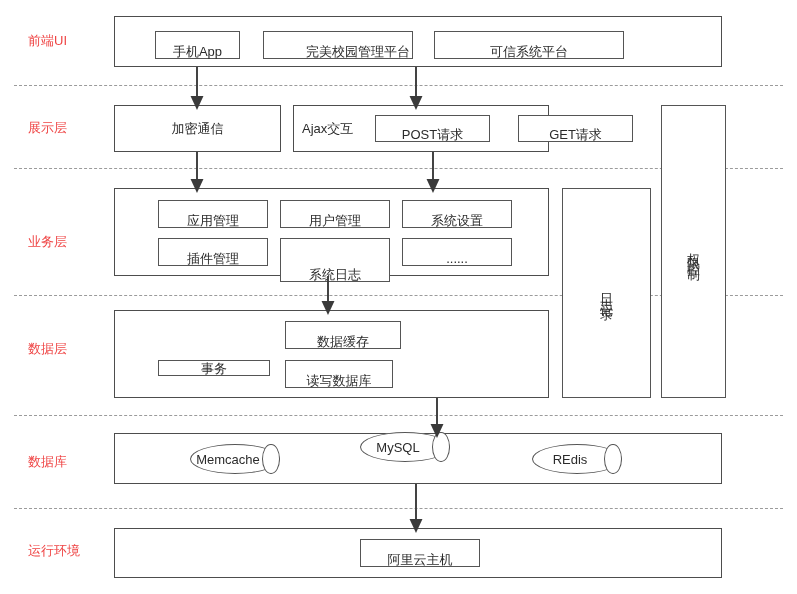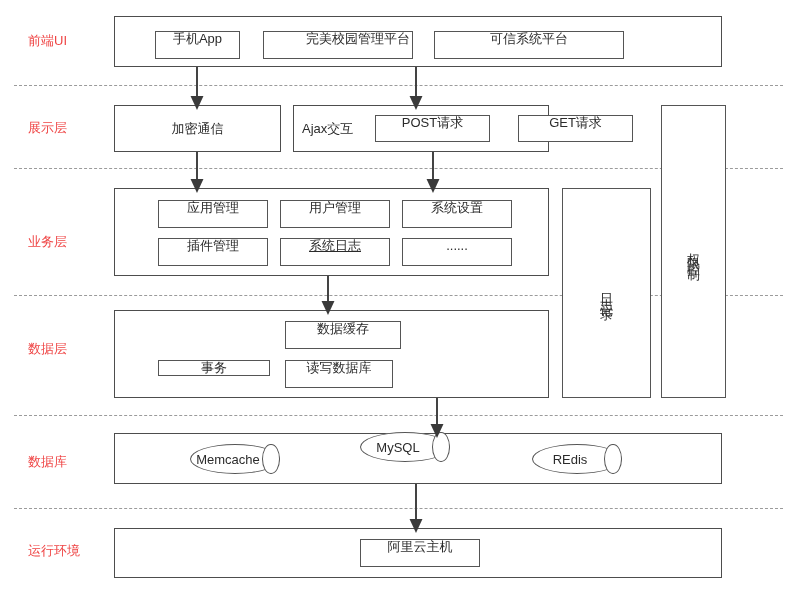--- a/index.html
+++ b/index.html
@@ -11,21 +11,21 @@
   #canvas{position:absolute;left:0;top:0;width:797px;height:594px;}
 
   
   .node{position:absolute;box-sizing:border-box;}
 
   .outer{
     border:1.6px solid #4d4d4d;background:#ffffff;
   }
   .inner{
     border:1.4px solid #555555;background:#ffffff;
-    display:flex;align-items:flex-start;justify-content:center;
+    display:flex;align-items:flex-end;justify-content:center;
     font-size:13px;color:#2b2b2b;line-height:1;
   }
   .plainlabel{
     display:flex;align-items:center;justify-content:flex-start;
     font-size:13px;color:#2b2b2b;
   }
   .layer-label{
     position:absolute;font-size:13px;color:#ef4444;
     display:flex;align-items:flex-start;justify-content:flex-start;
     white-space:nowrap;
@@ -129,21 +129,21 @@
   </div>
   <div class="node inner" style="left:280px;top:200px;width:110px;height:28px;">
     <span>用户管理</span>
   </div>
   <div class="node inner" style="left:158px;top:238px;width:110px;height:28px;">
     <span>插件管理</span>
   </div>
   <div class="node inner" style="left:402px;top:200px;width:110px;height:28px;">
     <span>系统设置</span>
   </div>
-  <div class="node inner" style="left:280px;top:238px;width:110px;height:28px;text-decoration:underline;">
+  <div class="node inner" style="left:280px;top:238px;width:110px;height:44px;">
     <span>系统日志</span>
   </div>
   <div class="node inner" style="left:402px;top:238px;width:110px;height:28px;">
     <span>......</span>
   </div>
 
   <div class="node outer" style="left:114px;top:310px;width:435px;height:88px;"></div>
 
   <div class="node inner" style="left:285px;top:321px;width:116px;height:28px;">
     <span>数据缓存</span>

